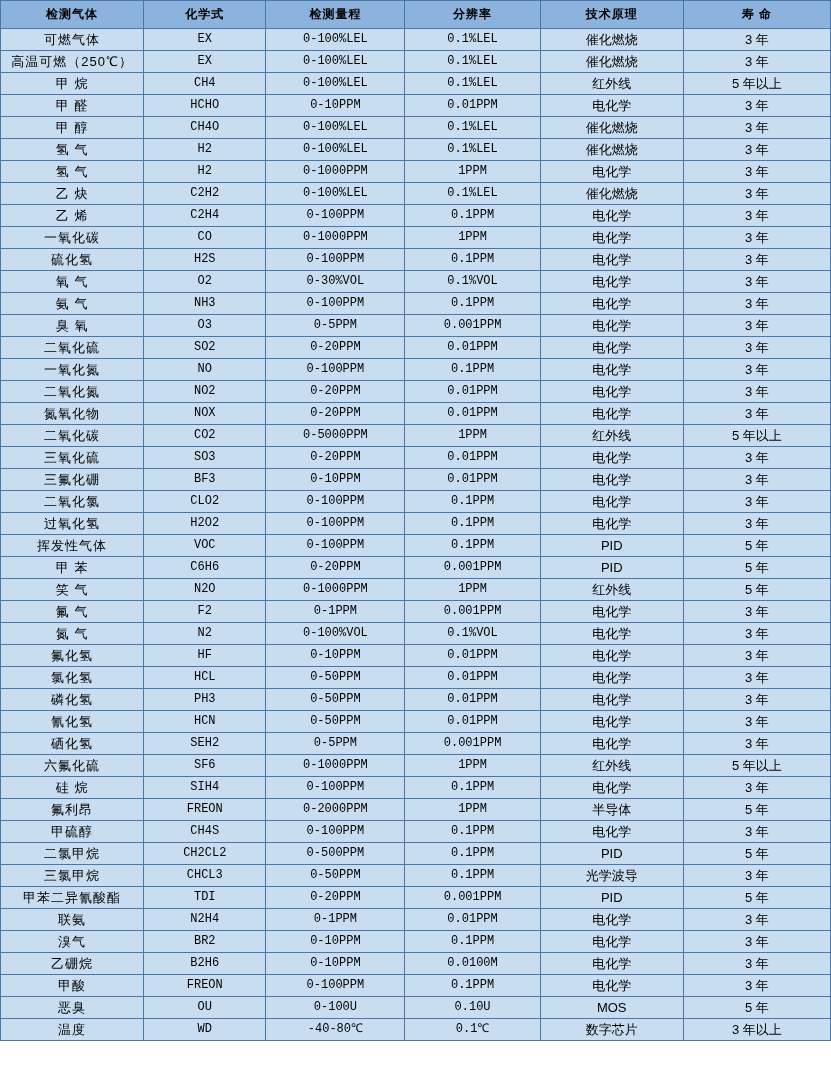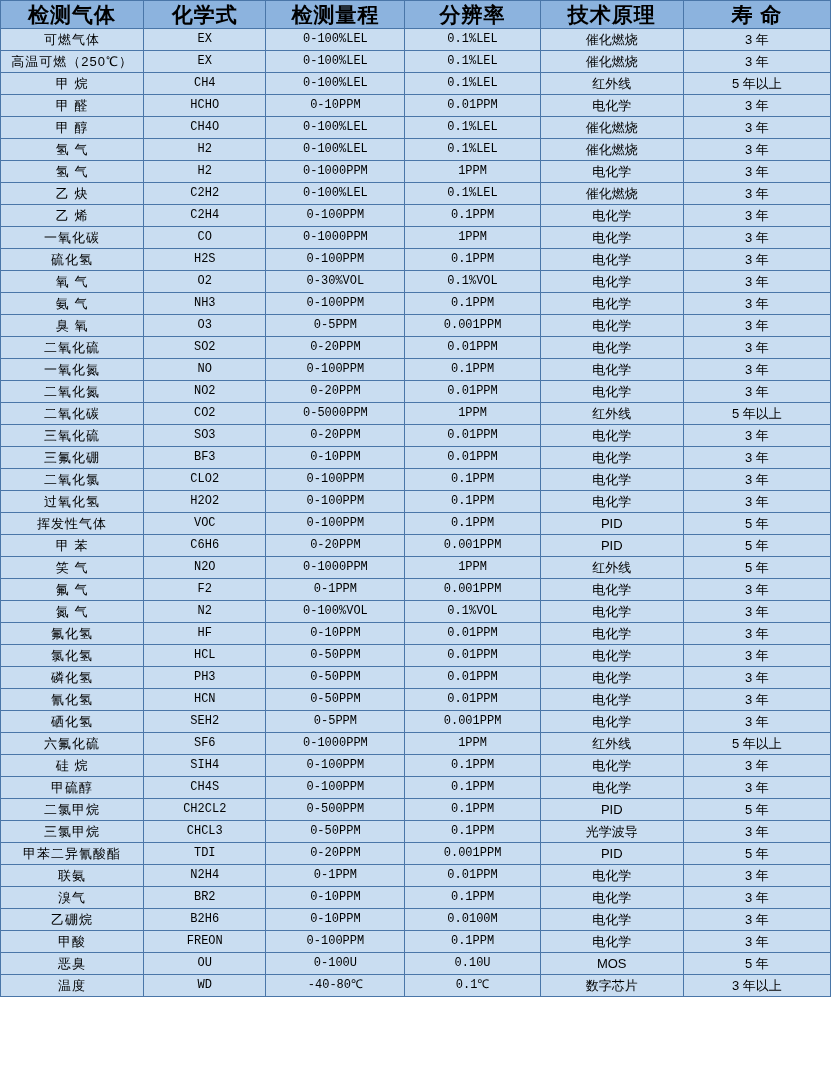--- a/index.html
+++ b/index.html
@@ -28,21 +28,21 @@
     vertical-align: middle;
     color: #000000;
     padding: 0;
     height: 21px;
     line-height: 21px;
     overflow: hidden;
     white-space: nowrap;
   }
   table.gas-table thead th {
     background: #8cb3de;
-    font-size: 21px;
+    font-size: 12px;
     font-weight: bold;
     height: 27px;
     line-height: 27px;
     letter-spacing: 1px;
   }
   table.gas-table tbody td {
     background: #c9ddf1;
     font-size: 13px;
     font-weight: normal;
   }
@@ -216,20 +216,28 @@
         </tr>
         <tr>
           <td>二氧化氮</td>
           <td class="mono">NO2</td>
           <td class="mono">0-20PPM</td>
           <td class="mono">0.01PPM</td>
           <td>电化学</td>
           <td>3 年</td>
         </tr>
         <tr>
+          <td>氮氧化物</td>
+          <td class="mono">NOX</td>
+          <td class="mono">0-20PPM</td>
+          <td class="mono">0.01PPM</td>
+          <td>电化学</td>
+          <td>3 年</td>
+        </tr>
+        <tr>
           <td>二氧化碳</td>
           <td class="mono">CO2</td>
           <td class="mono">0-5000PPM</td>
           <td class="mono">1PPM</td>
           <td>红外线</td>
           <td>5 年以上</td>
         </tr>
         <tr>
           <td>三氧化硫</td>
           <td class="mono">SO3</td>
@@ -350,20 +358,28 @@
           <td>红外线</td>
           <td>5 年以上</td>
         </tr>
         <tr>
           <td>硅 烷</td>
           <td class="mono">SIH4</td>
           <td class="mono">0-100PPM</td>
           <td class="mono">0.1PPM</td>
           <td>电化学</td>
           <td>3 年</td>
+        </tr>
+        <tr>
+          <td>氟利昂</td>
+          <td class="mono">FREON</td>
+          <td class="mono">0-2000PPM</td>
+          <td class="mono">1PPM</td>
+          <td>半导体</td>
+          <td>5 年</td>
         </tr>
         <tr>
           <td>甲硫醇</td>
           <td class="mono">CH4S</td>
           <td class="mono">0-100PPM</td>
           <td class="mono">0.1PPM</td>
           <td>电化学</td>
           <td>3 年</td>
         </tr>
         <tr>

